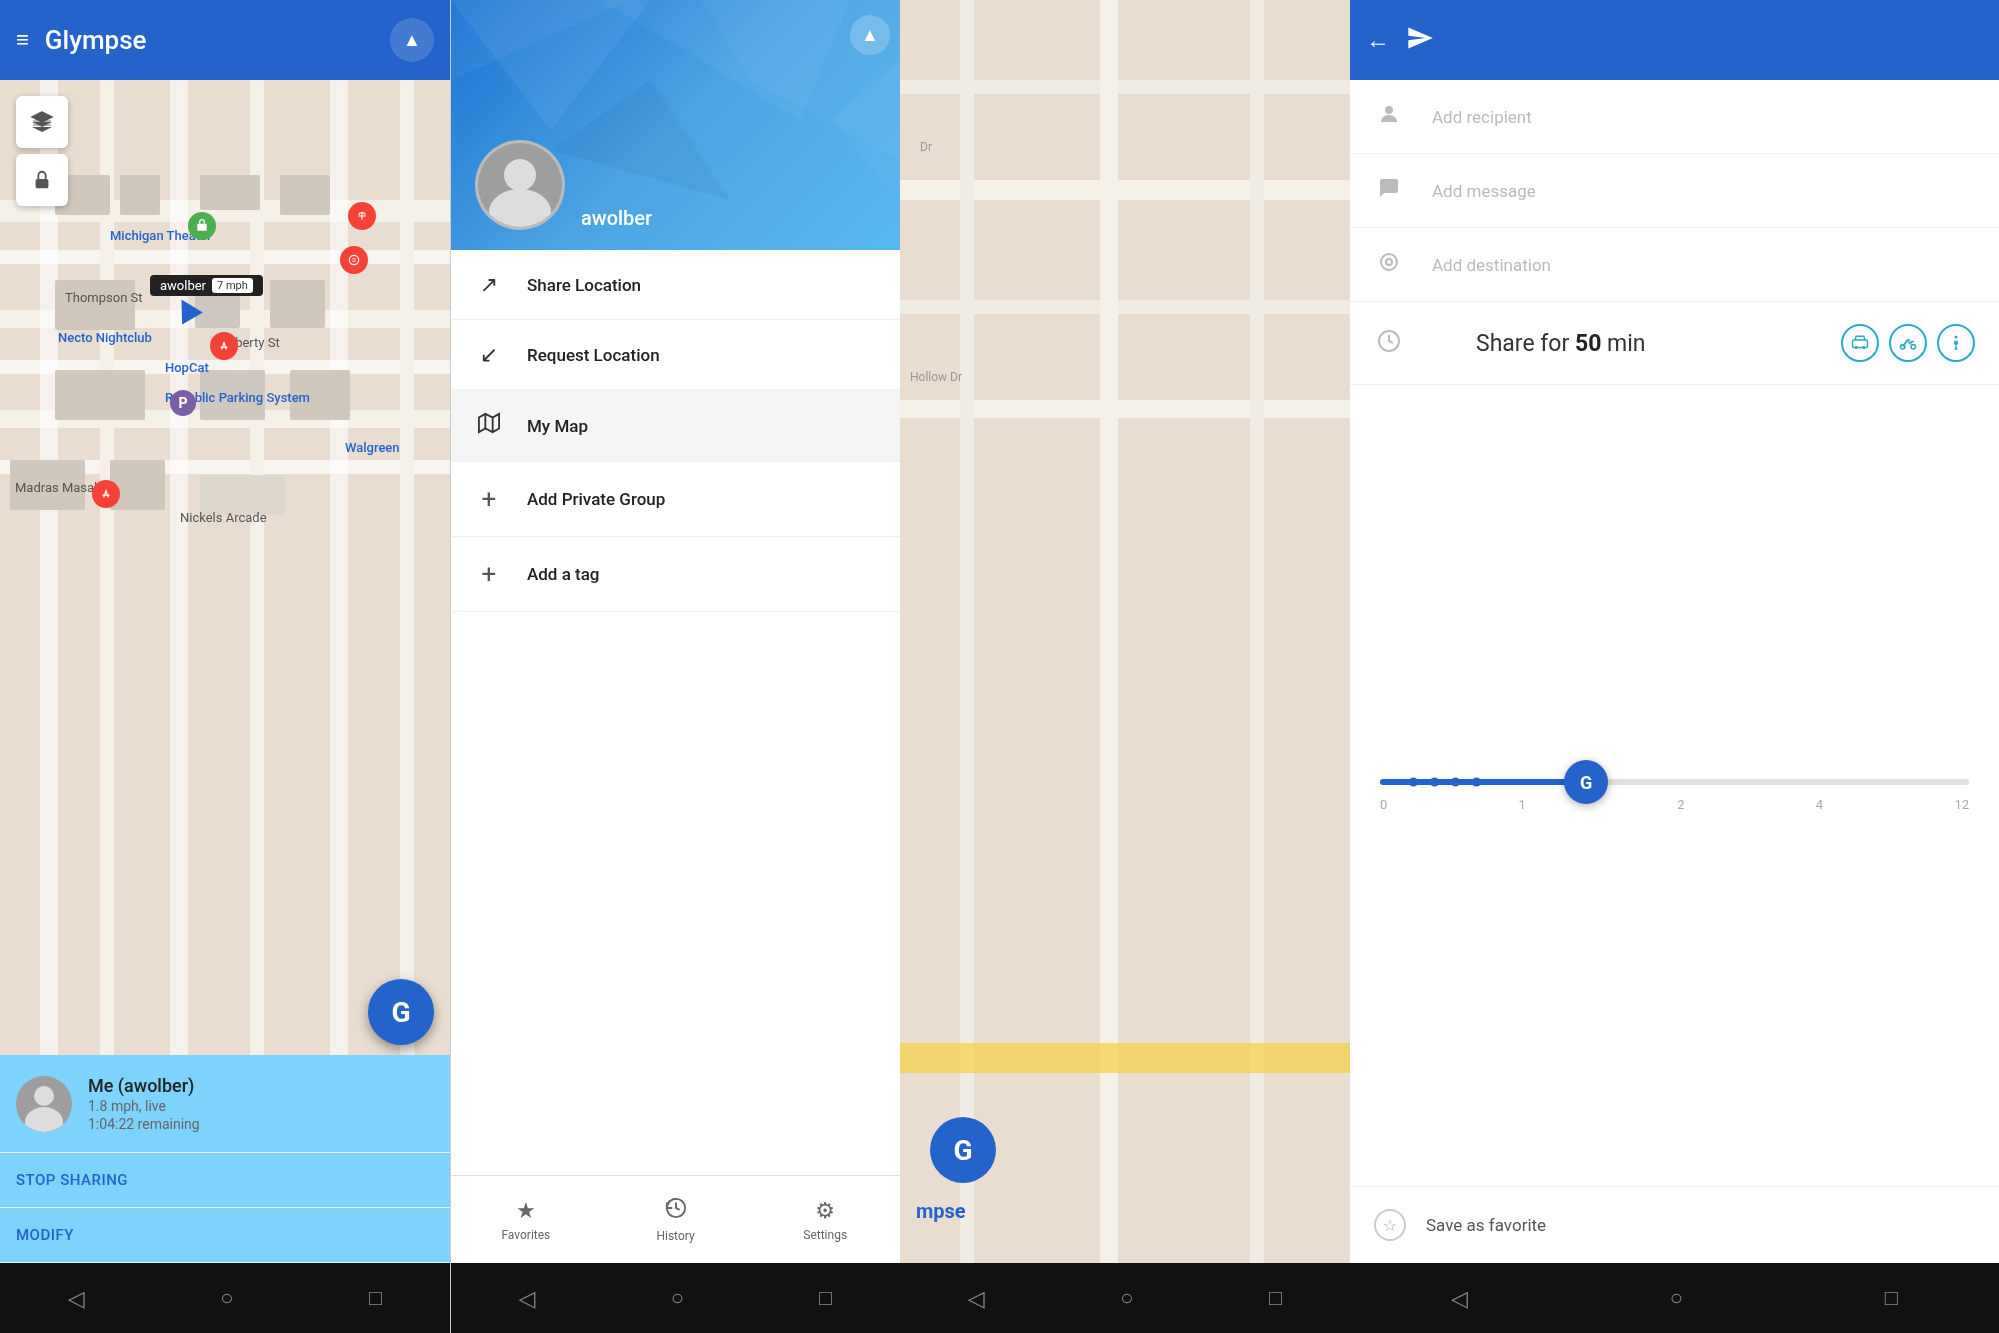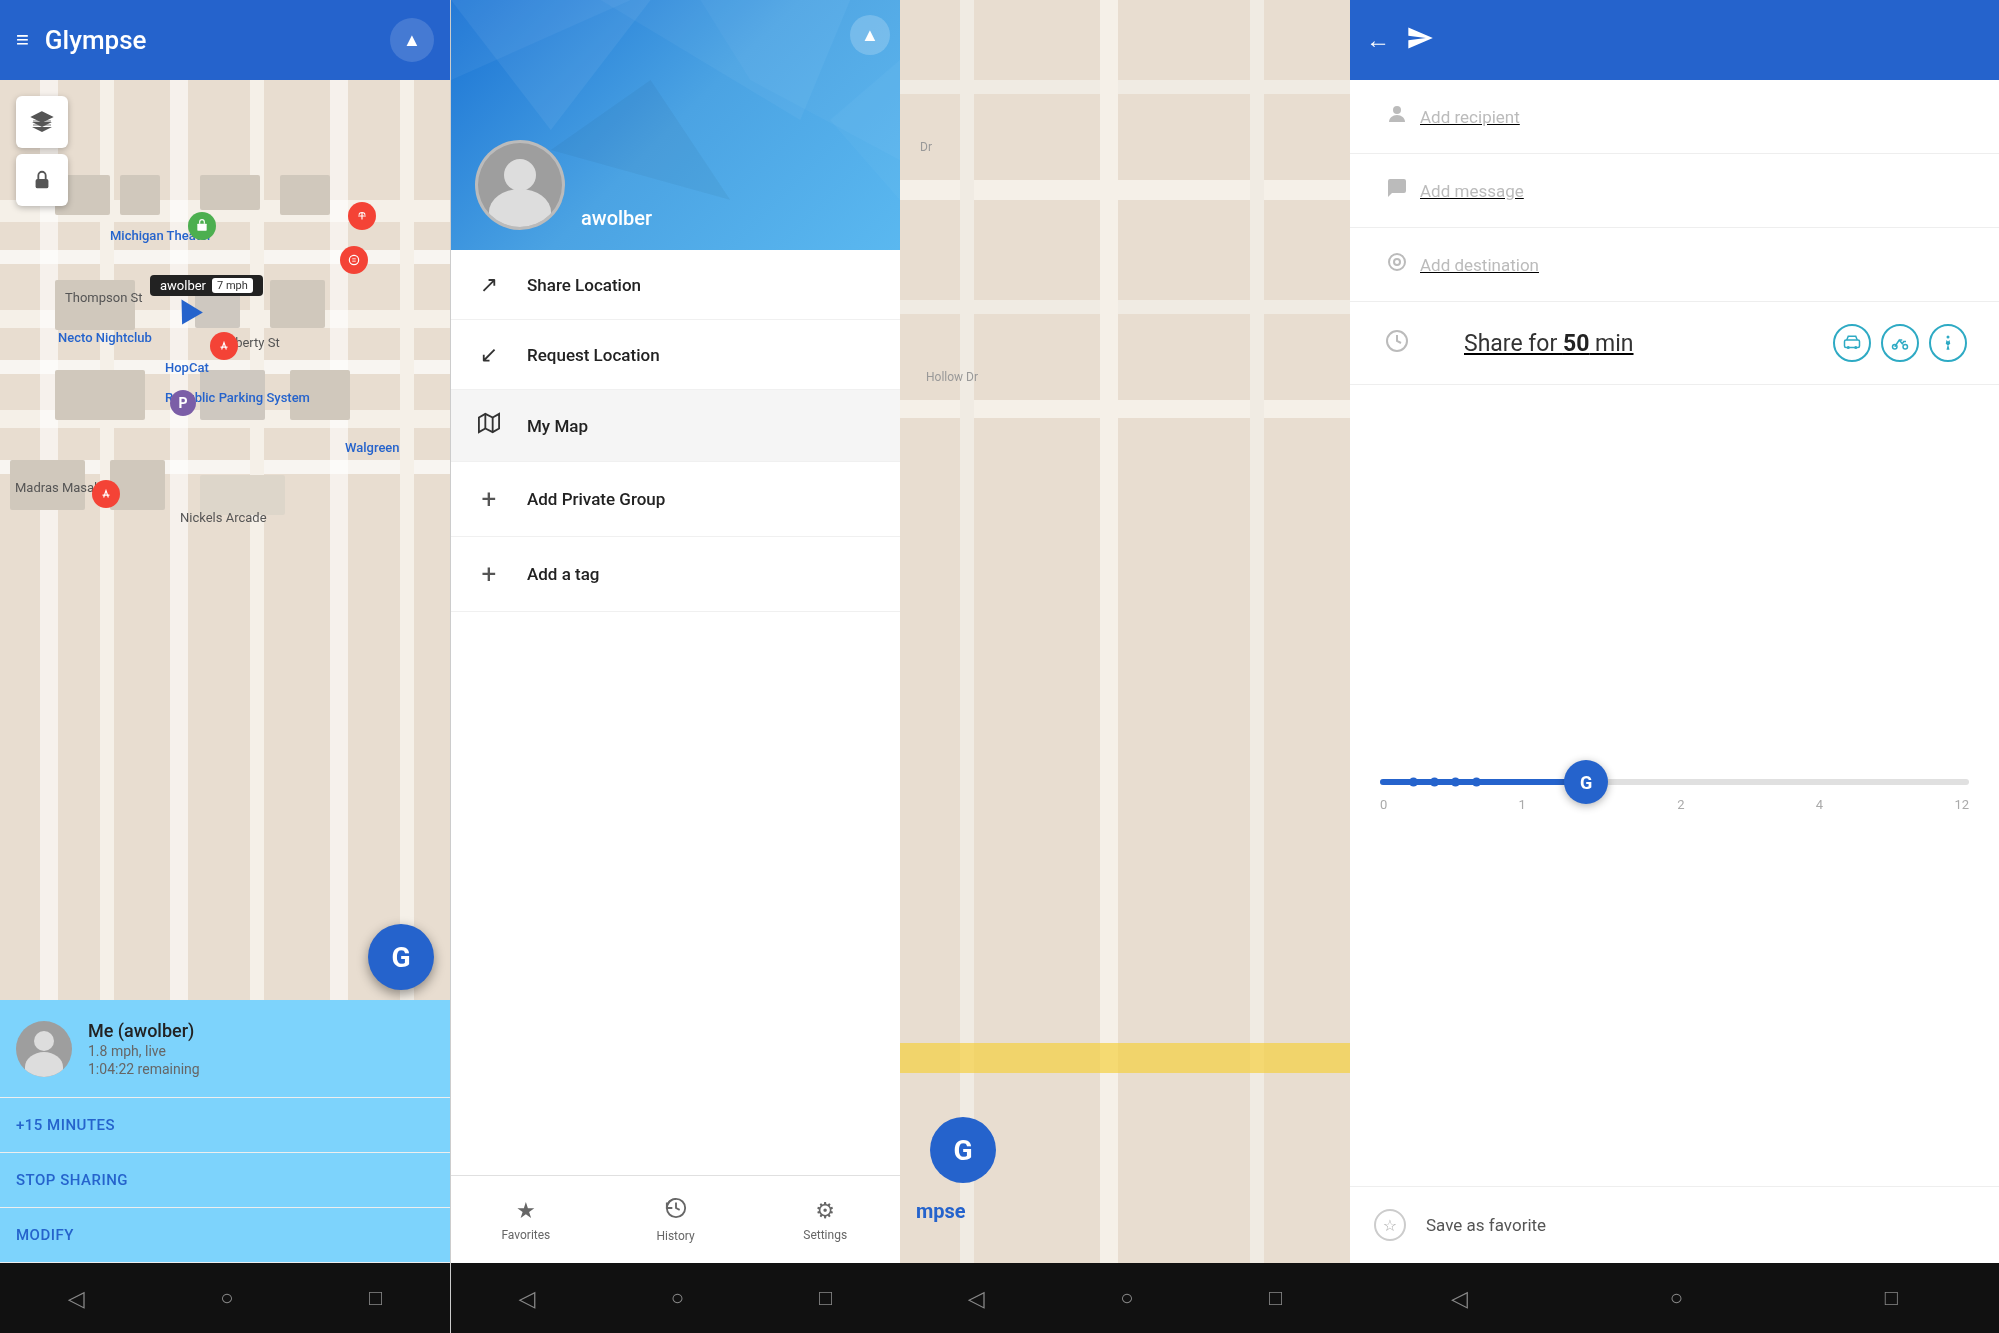--- a/index.html
+++ b/index.html
@@ -456,24 +456,23 @@
     .share-form {
       flex: 1;
       background: white;
       display: flex;
       flex-direction: column;
     }
 
     .share-row {
       display: flex;
       align-items: center;
-      padding: 22px 32px;
-      gap: 8px;
+      padding: 22px 24px;
+      gap: 28px;
       border-bottom: 1px solid #eee;
-      text-decoration: underline;
     }
 
     .share-row-icon {
       color: #bbb;
       font-size: 22px;
       width: 30px;
       text-align: center;
     }
 
     .share-row-text {
@@ -667,23 +666,20 @@
   <div class="bottom-card">
     <div class="user-info-row">
       <div class="avatar-person"></div>
       <div>
         <div class="user-name">Me (awolber)</div>
         <div class="user-detail">1.8 mph, live</div>
         <div class="user-detail">1:04:22 remaining</div>
       </div>
     </div>
     <div class="action-row">
-      <div class="action-row-text">+15 MINUTES</div>
-    </div>
-    <div class="action-row">
       <div class="action-row-text">STOP SHARING</div>
     </div>
     <div class="action-row">
       <div class="action-row-text">MODIFY</div>
     </div>
   </div>
 
   <div class="android-nav">
     <div class="nav-icon">◁</div>
     <div class="nav-icon">○</div>
@@ -777,21 +773,21 @@
 
   <div style="position:absolute;top:80px;left:0;right:0;height:14px;background:#f0ebe3;"></div>
   <div style="position:absolute;top:180px;left:0;right:0;height:20px;background:#f5f0e8;"></div>
   <div style="position:absolute;top:300px;left:0;right:0;height:14px;background:#f0ebe3;"></div>
   <div style="position:absolute;top:400px;left:0;right:0;height:18px;background:#f5f0e8;"></div>
   <div style="position:absolute;top:0;bottom:0;left:60px;width:14px;background:#f0ebe3;"></div>
   <div style="position:absolute;top:0;bottom:0;left:200px;width:18px;background:#f5f0e8;"></div>
   <div style="position:absolute;top:0;bottom:0;left:350px;width:14px;background:#f0ebe3;"></div>
 
   <div style="position:absolute;top:140px;left:20px;font-size:12px;color:#999;white-space:nowrap;">Dr</div>
-  <div style="position:absolute;top:370px;left:10px;font-size:12px;color:#999;white-space:nowrap;margin-left:16px;">Hollow Dr</div>
+  <div style="position:absolute;top:370px;left:10px;font-size:12px;color:#999;white-space:nowrap;">Hollow Dr</div>
 
   <div style="position:absolute;bottom:150px;left:30px;width:66px;height:66px;border-radius:50%;background:#2563cc;display:flex;align-items:center;justify-content:center;color:white;font-size:28px;font-weight:bold;">G</div>
   <div style="position:absolute;bottom:110px;left:16px;font-size:20px;color:#2563cc;font-weight:bold;">mpse</div>
 
   <div style="position:absolute;bottom:260px;left:0;right:0;height:30px;background:#f5d040;opacity:0.7;"></div>
 
   <div class="android-nav" style="position:absolute;bottom:0;left:0;right:0;">
     <div class="nav-icon">◁</div>
     <div class="nav-icon">○</div>
     <div class="nav-icon">□</div>

